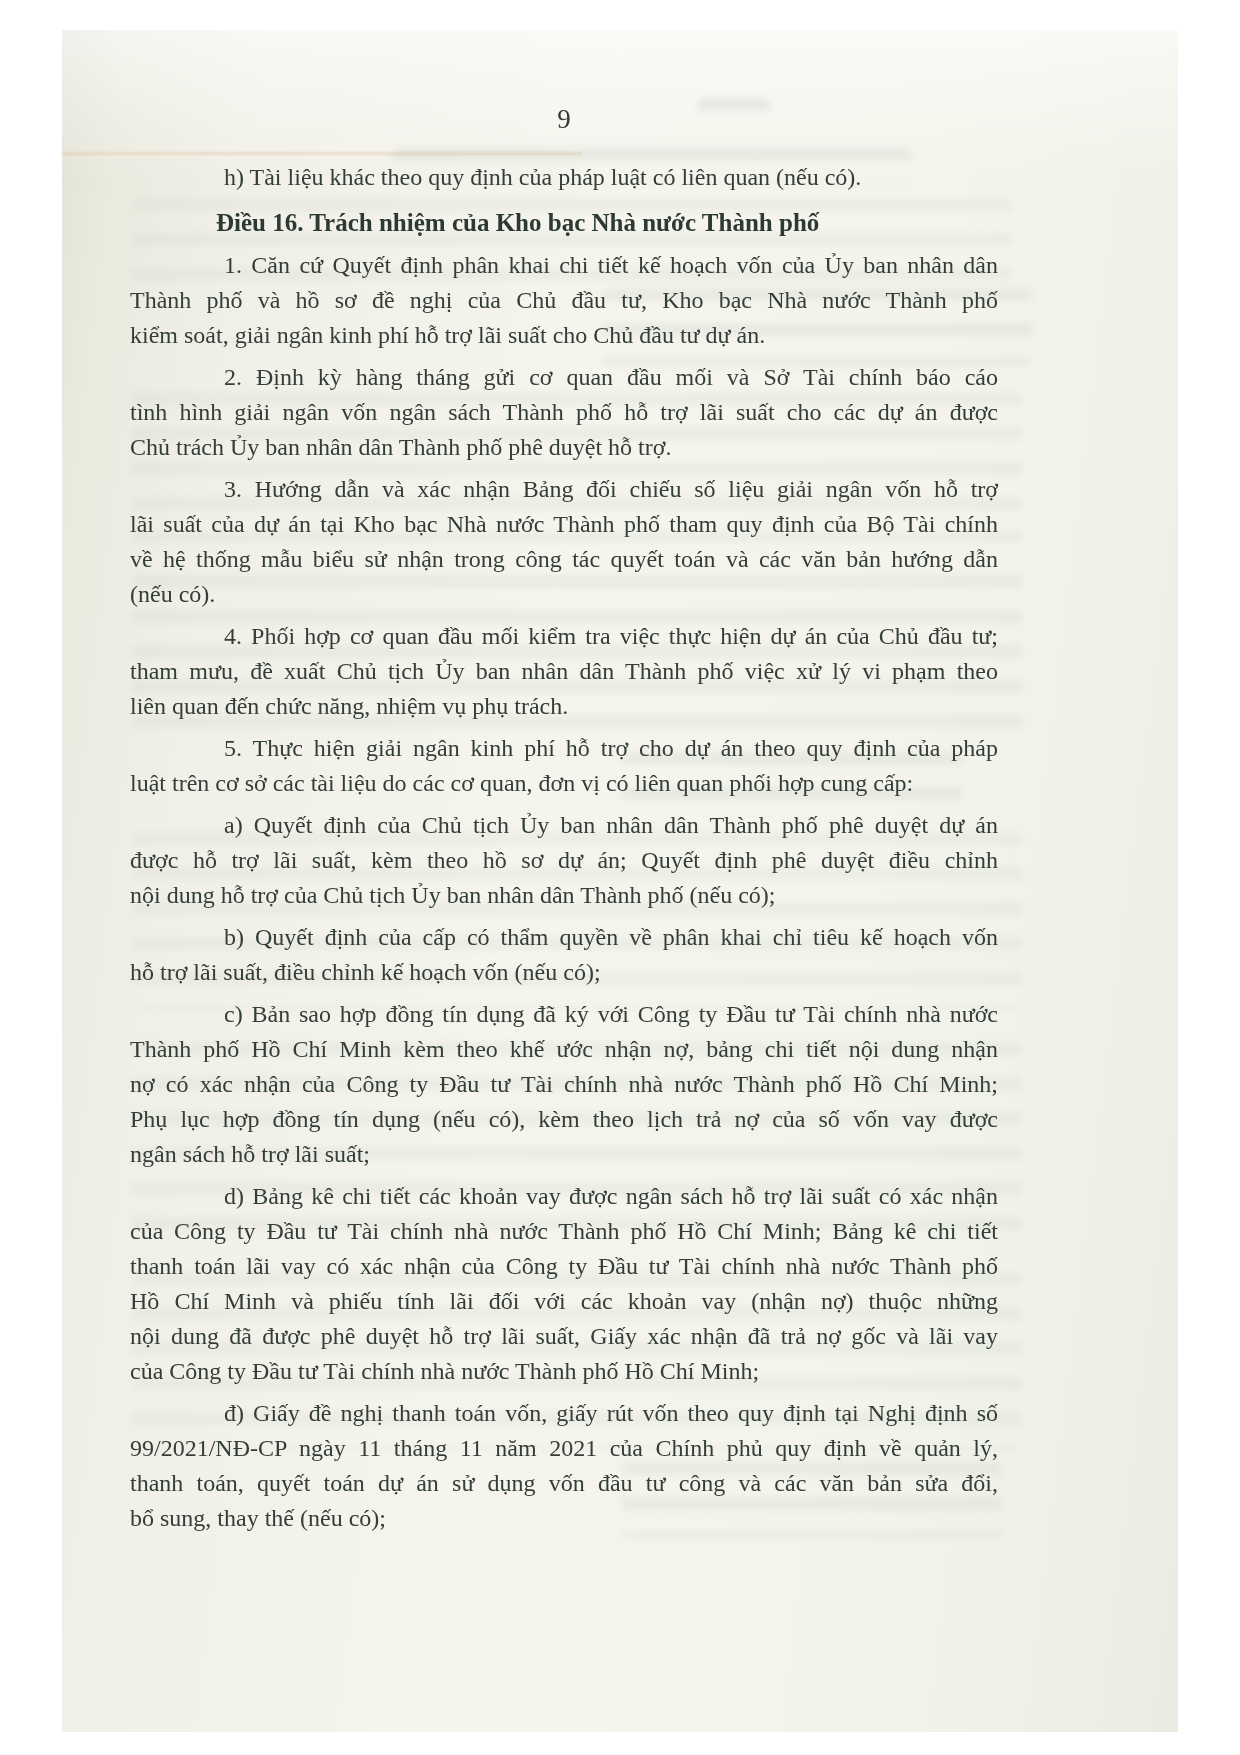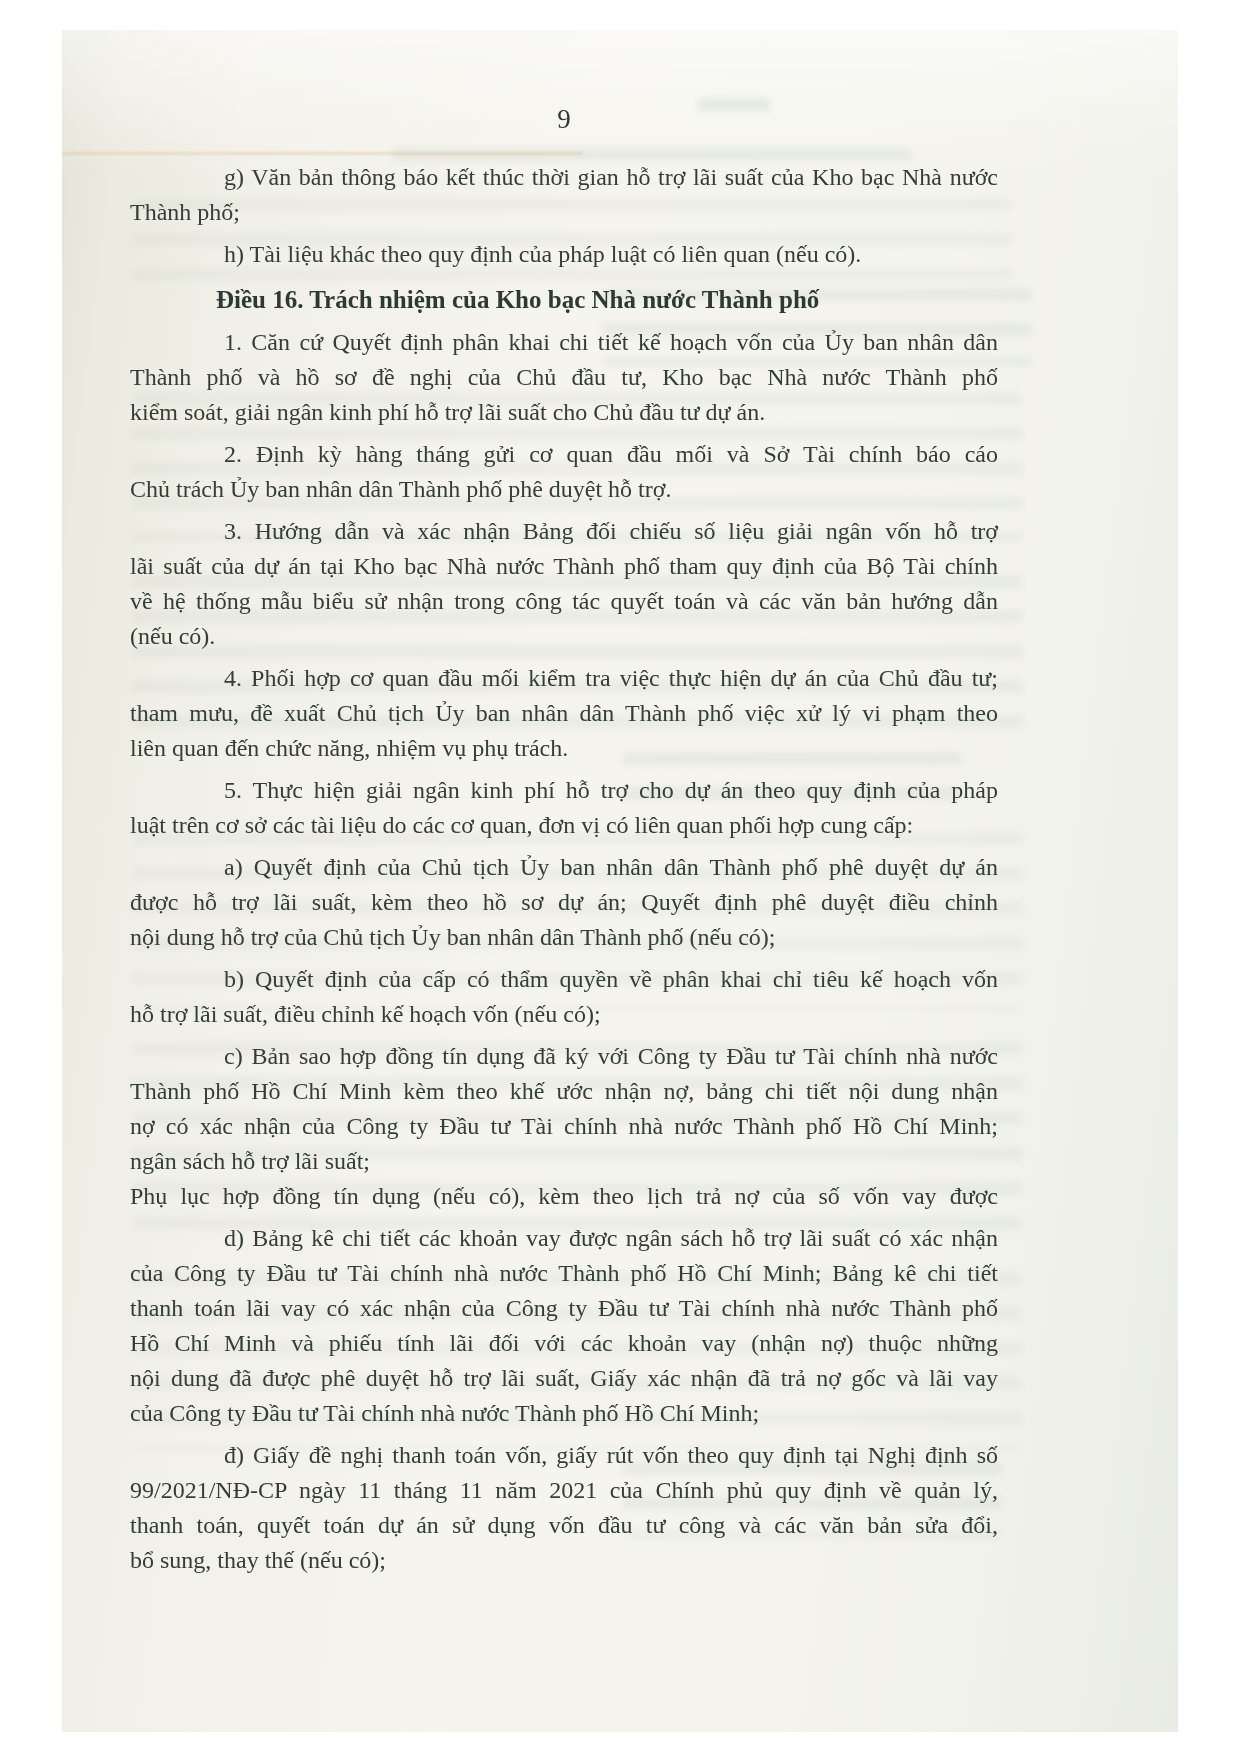--- a/index.html
+++ b/index.html
@@ -77,36 +77,33 @@
     <div class="bleed b7"></div>
     <div class="bleed b8"></div>
     <div class="bleed b9"></div>
     <div class="bleed b10"></div>
     <div class="bleed b11"></div>
 
     <div class="content">
       <div class="pageno">9</div>
       <div id="text-block">
           <div class="para">
-            <div class="line first">g) Văn bản thông báo kết thúc thời gian hỗ trợ lãi suất của Kho bạc Nhà nước</div>
-            <div class="line last">Thành phố;</div>
-          </div>
-          <div class="para">
             <div class="line first last">h) Tài liệu khác theo quy định của pháp luật có liên quan (nếu có).</div>
           </div>
           <div class="para heading">
             <div class="line first last">Điều 16. Trách nhiệm của Kho bạc Nhà nước Thành phố</div>
           </div>
           <div class="para">
             <div class="line first">1. Căn cứ Quyết định phân khai chi tiết kế hoạch vốn của Ủy ban nhân dân</div>
             <div class="line">Thành phố và hồ sơ đề nghị của Chủ đầu tư, Kho bạc Nhà nước Thành phố</div>
             <div class="line last">kiểm soát, giải ngân kinh phí hỗ trợ lãi suất cho Chủ đầu tư dự án.</div>
           </div>
           <div class="para">
             <div class="line first">2. Định kỳ hàng tháng gửi cơ quan đầu mối và Sở Tài chính báo cáo</div>
+            <div class="line">tình hình giải ngân vốn ngân sách Thành phố hỗ trợ lãi suất cho các dự án được</div>
             <div class="line last">Chủ trách Ủy ban nhân dân Thành phố phê duyệt hỗ trợ.</div>
           </div>
           <div class="para">
             <div class="line first">3. Hướng dẫn và xác nhận Bảng đối chiếu số liệu giải ngân vốn hỗ trợ</div>
             <div class="line">lãi suất của dự án tại Kho bạc Nhà nước Thành phố tham quy định của Bộ Tài chính</div>
             <div class="line">về hệ thống mẫu biểu sử nhận trong công tác quyết toán và các văn bản hướng dẫn</div>
             <div class="line last">(nếu có).</div>
           </div>
           <div class="para">
             <div class="line first">4. Phối hợp cơ quan đầu mối kiểm tra việc thực hiện dự án của Chủ đầu tư;</div>
@@ -123,22 +120,22 @@
             <div class="line last">nội dung hỗ trợ của Chủ tịch Ủy ban nhân dân Thành phố (nếu có);</div>
           </div>
           <div class="para">
             <div class="line first">b) Quyết định của cấp có thẩm quyền về phân khai chỉ tiêu kế hoạch vốn</div>
             <div class="line last">hỗ trợ lãi suất, điều chỉnh kế hoạch vốn (nếu có);</div>
           </div>
           <div class="para">
             <div class="line first">c) Bản sao hợp đồng tín dụng đã ký với Công ty Đầu tư Tài chính nhà nước</div>
             <div class="line">Thành phố Hồ Chí Minh kèm theo khế ước nhận nợ, bảng chi tiết nội dung nhận</div>
             <div class="line">nợ có xác nhận của Công ty Đầu tư Tài chính nhà nước Thành phố Hồ Chí Minh;</div>
+            <div class="line">Phụ lục hợp đồng tín dụng (nếu có), kèm theo lịch trả nợ của số vốn vay được</div>
             <div class="line last">ngân sách hỗ trợ lãi suất;</div>
-            <div class="line">Phụ lục hợp đồng tín dụng (nếu có), kèm theo lịch trả nợ của số vốn vay được</div>
           </div>
           <div class="para">
             <div class="line first">d) Bảng kê chi tiết các khoản vay được ngân sách hỗ trợ lãi suất có xác nhận</div>
             <div class="line">của Công ty Đầu tư Tài chính nhà nước Thành phố Hồ Chí Minh; Bảng kê chi tiết</div>
             <div class="line">thanh toán lãi vay có xác nhận của Công ty Đầu tư Tài chính nhà nước Thành phố</div>
             <div class="line">Hồ Chí Minh và phiếu tính lãi đối với các khoản vay (nhận nợ) thuộc những</div>
             <div class="line">nội dung đã được phê duyệt hỗ trợ lãi suất, Giấy xác nhận đã trả nợ gốc và lãi vay</div>
             <div class="line last">của Công ty Đầu tư Tài chính nhà nước Thành phố Hồ Chí Minh;</div>
           </div>
           <div class="para">

